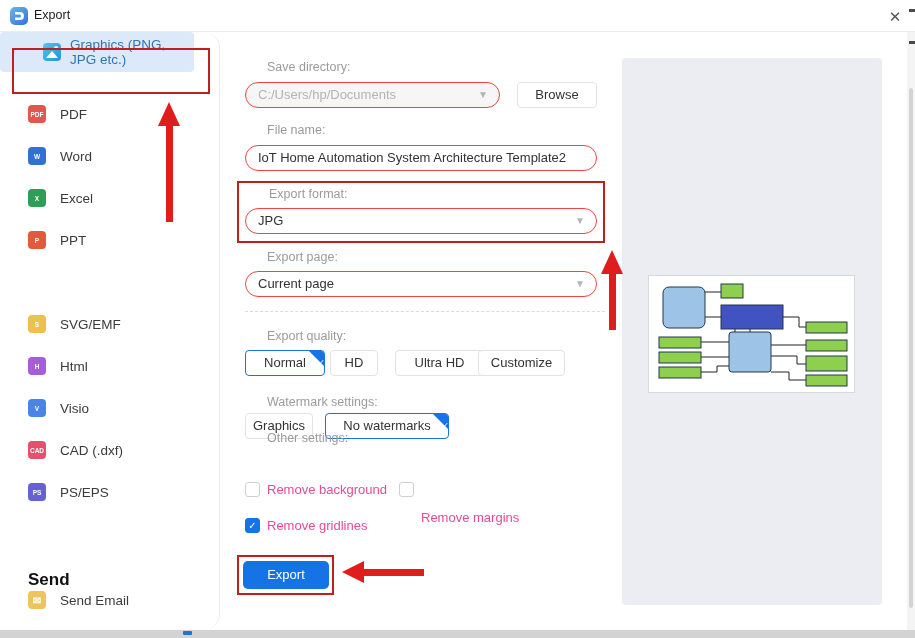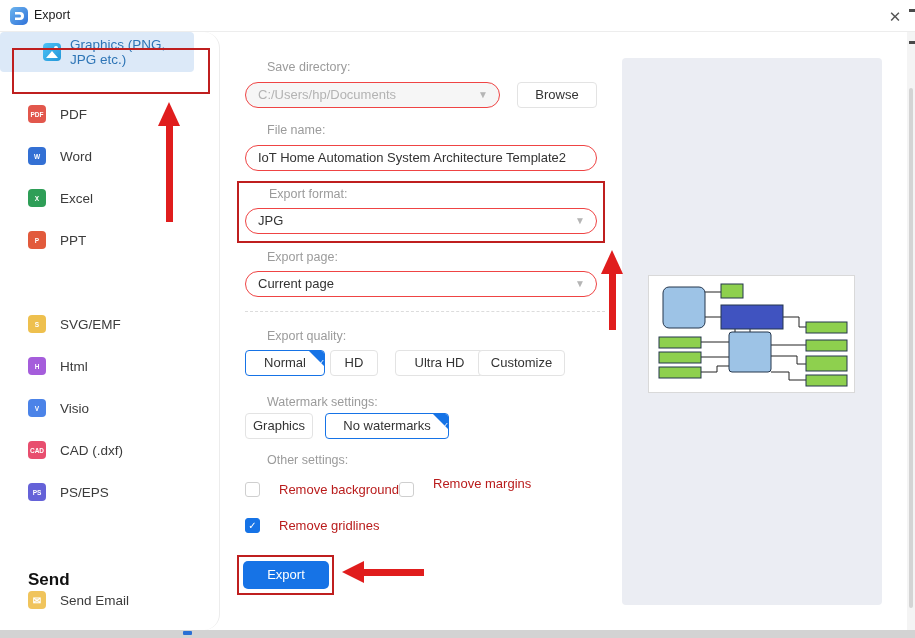--- a/index.html
+++ b/index.html
@@ -41,21 +41,21 @@
   .dd.disabled { background:#f6f6f6; color:#b3b3b3; }
   .btn { position:absolute; height:26px; border:1px solid #e3e3e3; border-radius:4px; background:#fff;
          font-size:13px; color:#333; text-align:center; line-height:24px; }
   .btn.sel { border:1px solid #1673e6; overflow:hidden; }
   .corner { position:absolute; top:-1px; right:-1px; width:0; height:0;
             border-top:17px solid #1673e6; border-left:17px solid transparent; }
   .corner i { position:absolute; top:-16px; right:0px; color:#fff; font-size:8px; font-style:normal; }
   .dashed-sep { position:absolute; left:245px; width:360px; border-top:1px dashed #dcdcdc; }
   .cb { position:absolute; width:15px; height:15px; border:1px solid #cfcfcf; border-radius:3px; background:#fff; }
   .cb.on { background:#1673e6; border-color:#1673e6; color:#fff; font-size:10px; text-align:center; line-height:14px; }
-  .cb-label { position:absolute; font-size:13px; color:#b91c1c;margin-left:12px; }
+  .cb-label { position:absolute; font-size:13px; color:#ec4899; }
   #export-btn { left:243px; top:561px; width:86px; height:28px; background:#1673e6; border-radius:5px;
                 color:#fff; font-size:13px; text-align:center; line-height:28px; }
 
   
   .red-box { position:absolute; border:2px solid #bf1f1f; }
   .arrow-body { position:absolute; background:#e01d1d; }
   .arrow-head-up { position:absolute; width:0; height:0;
                    border-left:11px solid transparent; border-right:11px solid transparent; border-bottom:24px solid #e01d1d; }
   .arrow-head-left { position:absolute; width:0; height:0;
                      border-top:11px solid transparent; border-bottom:11px solid transparent; border-right:22px solid #e01d1d; }
@@ -199,25 +199,25 @@
 
   <div class="form-label" style="left:245px; top:395px">Watermark settings:</div>
   <div class="btn" style="left:245px; top:413px; width:68px">Graphics</div>
   <div class="btn sel" style="left:325px; top:413px; width:124px">
     <span>No watermarks</span>
     <i class="corner">
         <i>✓</i>
       </i>
   </div>
 
-  <div class="form-label" style="left:245px; top:453px">Other settings:</div>
+  <div class="form-label" style="left:245px; top:431px">Other settings:</div>
   <div class="cb" style="left:245px; top:482px"></div>
   <div class="cb-label" style="left:267px; top:482px">Remove background</div>
   <div class="cb" style="left:399px; top:482px"></div>
-  <div class="cb-label" style="left:421px; top:476px">Remove margins</div>
+  <div class="cb-label" style="left:421px; top:510px">Remove margins</div>
   <div class="cb on" style="left:245px; top:518px">✓</div>
   <div class="cb-label" style="left:267px; top:518px">Remove gridlines</div>
 
   <div id="export-btn" class="abs">Export</div>
 
   <div id="preview-panel" class="abs">
     <div id="preview-card">
       <svg width="205" height="116" viewBox="0 0 205 116">
         <g stroke="#222" stroke-width="1" fill="none">
           <line x1="56" y1="16" x2="72" y2="16"></line>

